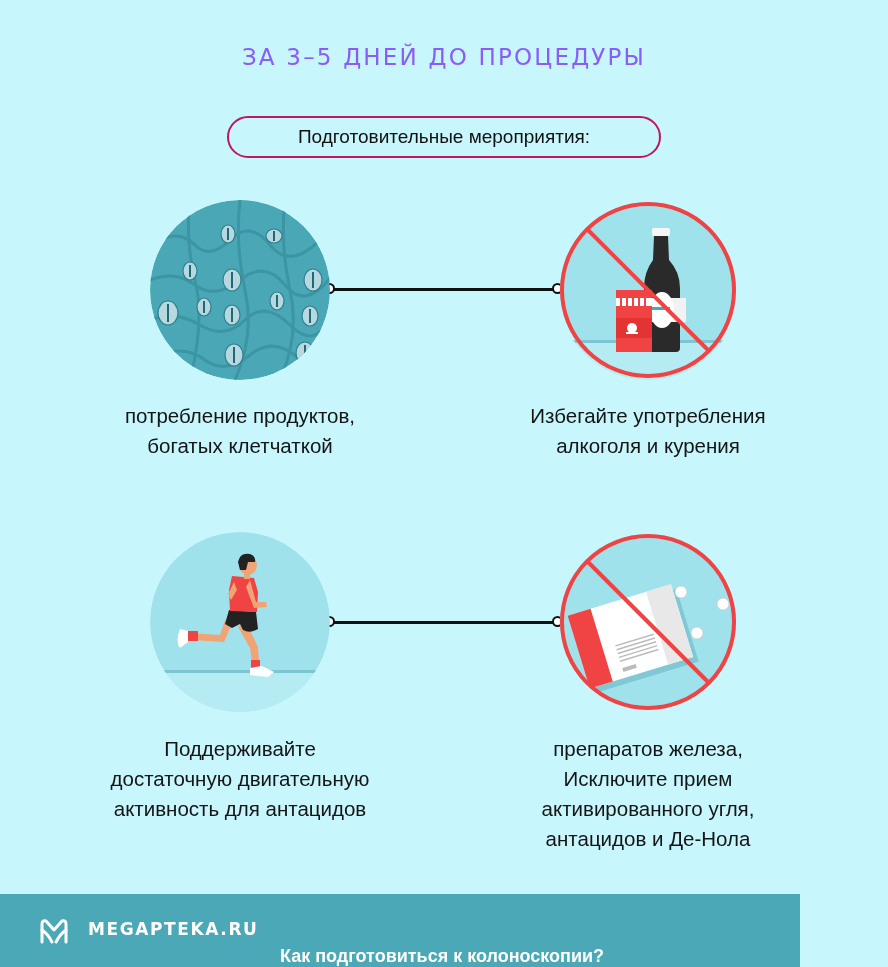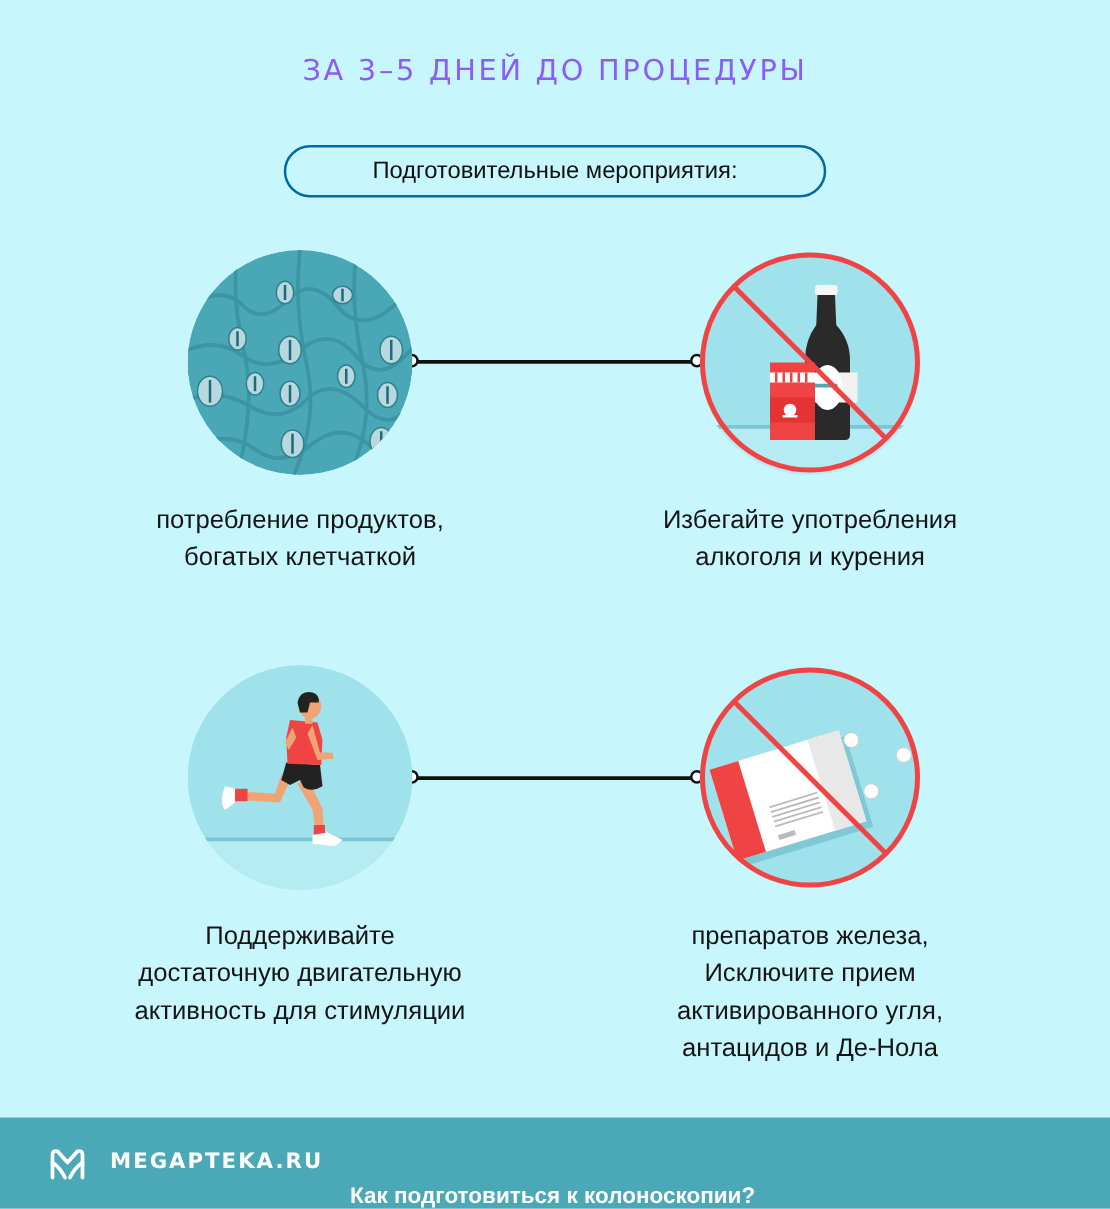--- a/index.html
+++ b/index.html
@@ -15,21 +15,21 @@
     text-align: center;
     font-family: "DejaVu Sans", sans-serif;
     font-weight: normal;
     font-size: 23px;
     letter-spacing: 2.2px;
     color: #8b5cf6;
   }
   .pill {
     position: absolute; left: 227px; top: 116px;
     width: 434px; height: 42px;
-    border: 2px solid #0369a1; border-radius: 22px;
+    border: 2px solid #be185d; border-radius: 22px;
     display: flex; align-items: center; justify-content: center;
     font-size: 19px; color: #111;
     font-family: "Liberation Sans", sans-serif;
   }
   .circle {
     position: absolute;
     width: 180px; height: 180px;
     border-radius: 50%;
     overflow: hidden;
   }
@@ -51,21 +51,21 @@
     font-family: "Liberation Sans", sans-serif;
     font-size: 20.5px;
     line-height: 30px;
     color: #151515;
   }
   .cap1 { left: 60px; width: 360px; top: 401px; }
   .cap2 { left: 468px; width: 360px; top: 401px; }
   .cap3 { left: 60px; width: 360px; top: 734px; }
   .cap4 { left: 468px; width: 360px; top: 734px; }
   .footer {
-    position: absolute; left: 0; top: 894px; width: 888px; height: 73px;
+    position: absolute; left: 0; top: 894px; width: 800px; height: 73px;
     background: #4ba8b6;
     display: flex; align-items: center;
   }
   .logo-icon { position: absolute; left: 38px; top: 22px; width: 32px; height: 30px; }
   .brand {
     position: absolute; left: 88px; top: 25px;
     color: #fff; font-weight: bold; font-size: 17px; letter-spacing: 1.6px;
     font-family: "DejaVu Sans", sans-serif;
   }
   .footer-link {
@@ -223,21 +223,21 @@
   <div>потребление продуктов,</div>
   <div>богатых клетчаткой</div>
 </div>
 <div class="caption cap2">
   <div>Избегайте употребления</div>
   <div>алкоголя и курения</div>
 </div>
 <div class="caption cap3">
   <div>Поддерживайте</div>
   <div>достаточную двигательную</div>
-  <div>активность для стимуляции</div>
+  <div>активность для антацидов</div>
 </div>
 <div class="caption cap4">
   <div>препаратов железа,</div>
   <div>Исключите прием</div>
   <div>активированного угля,</div>
   <div>антацидов и Де-Нола</div>
 </div>
 
 <div class="footer">
   <svg class="logo-icon" viewBox="0 0 32 30">

